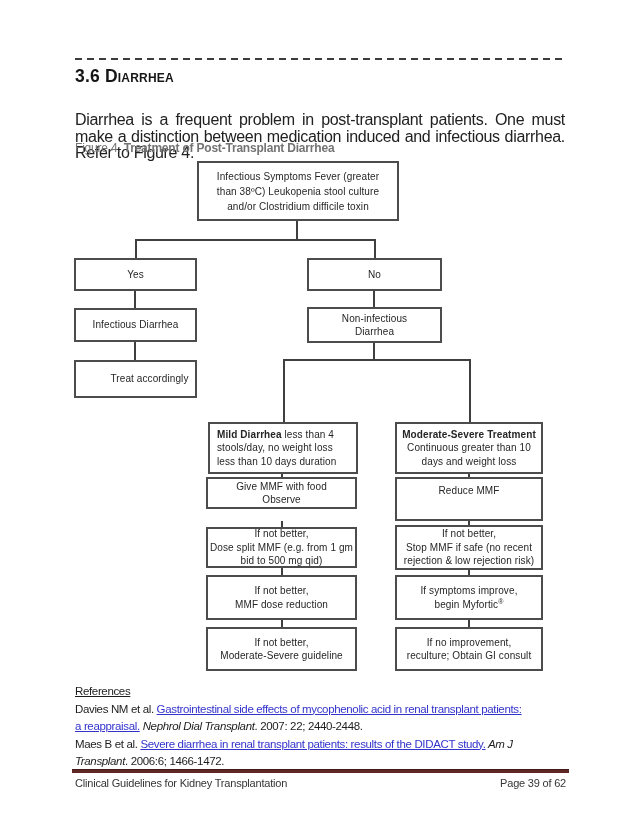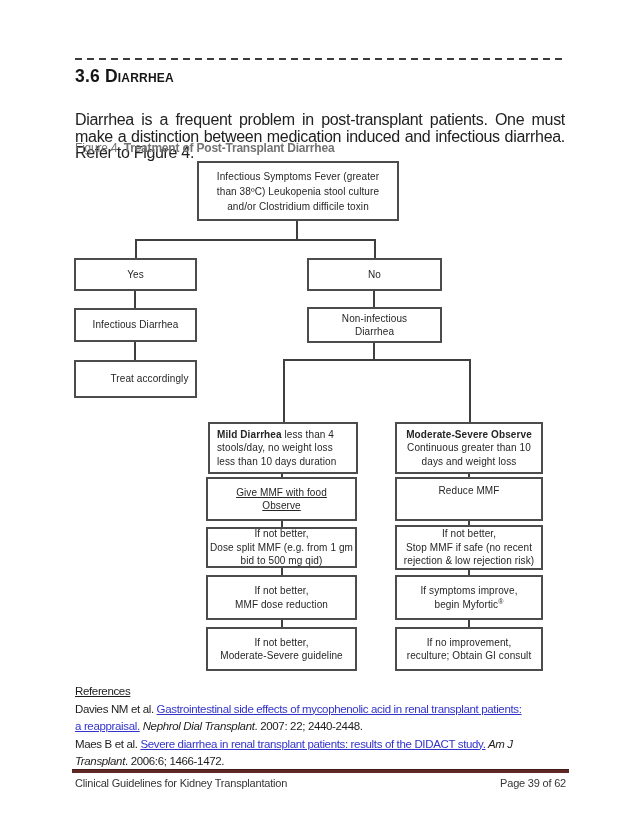--- a/index.html
+++ b/index.html
@@ -120,26 +120,26 @@
       <span class="bl">Treat accordingly</span>
     </div>
 
     <div class="fbox left-align" style="left:208px;top:422px;width:150px;height:52px;">
       <span class="bl"><b>Mild Diarrhea</b><span> less than 4</span></span>
       <span class="bl">stools/day, no weight loss</span>
       <span class="bl">less than 10 days duration</span>
     </div>
 
     <div class="fbox" style="left:395px;top:422px;width:148px;height:52px;">
-      <span class="bl"><b>Moderate-Severe Observe</b></span>
+      <span class="bl"><b>Moderate-Severe Treatment</b></span>
       <span class="bl">Continuous greater than 10</span>
       <span class="bl">days and weight loss</span>
     </div>
 
-    <div class="fbox" style="left:206px;top:477px;width:151px;height:44px;text-decoration:underline;">
+    <div class="fbox" style="left:206px;top:477px;width:151px;height:32px;">
       <span class="bl">Give MMF with food</span>
       <span class="bl">Observe</span>
     </div>
 
     <div class="fbox top-align" style="left:395px;top:477px;width:148px;height:44px;">
       <span class="bl">Reduce MMF</span>
     </div>
 
     <div class="fbox" style="left:206px;top:527px;width:151px;height:41px;">
       <span class="bl">If not better,</span>

